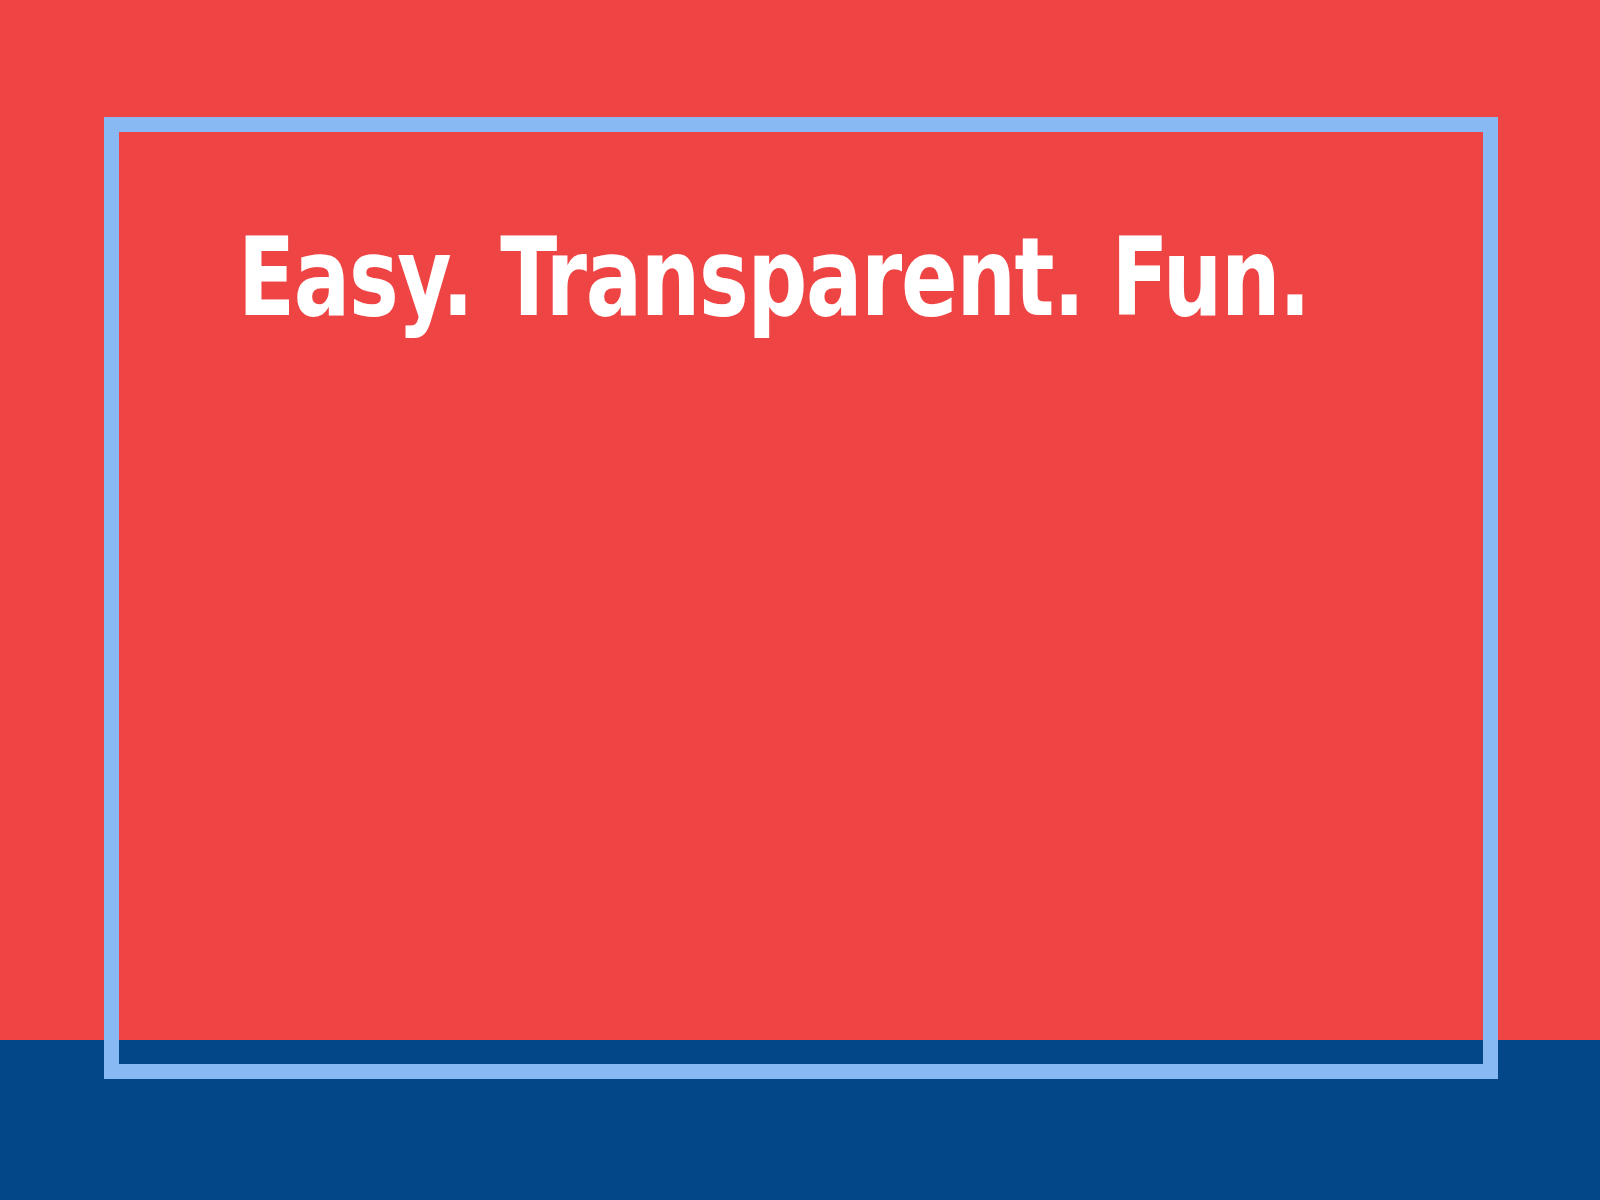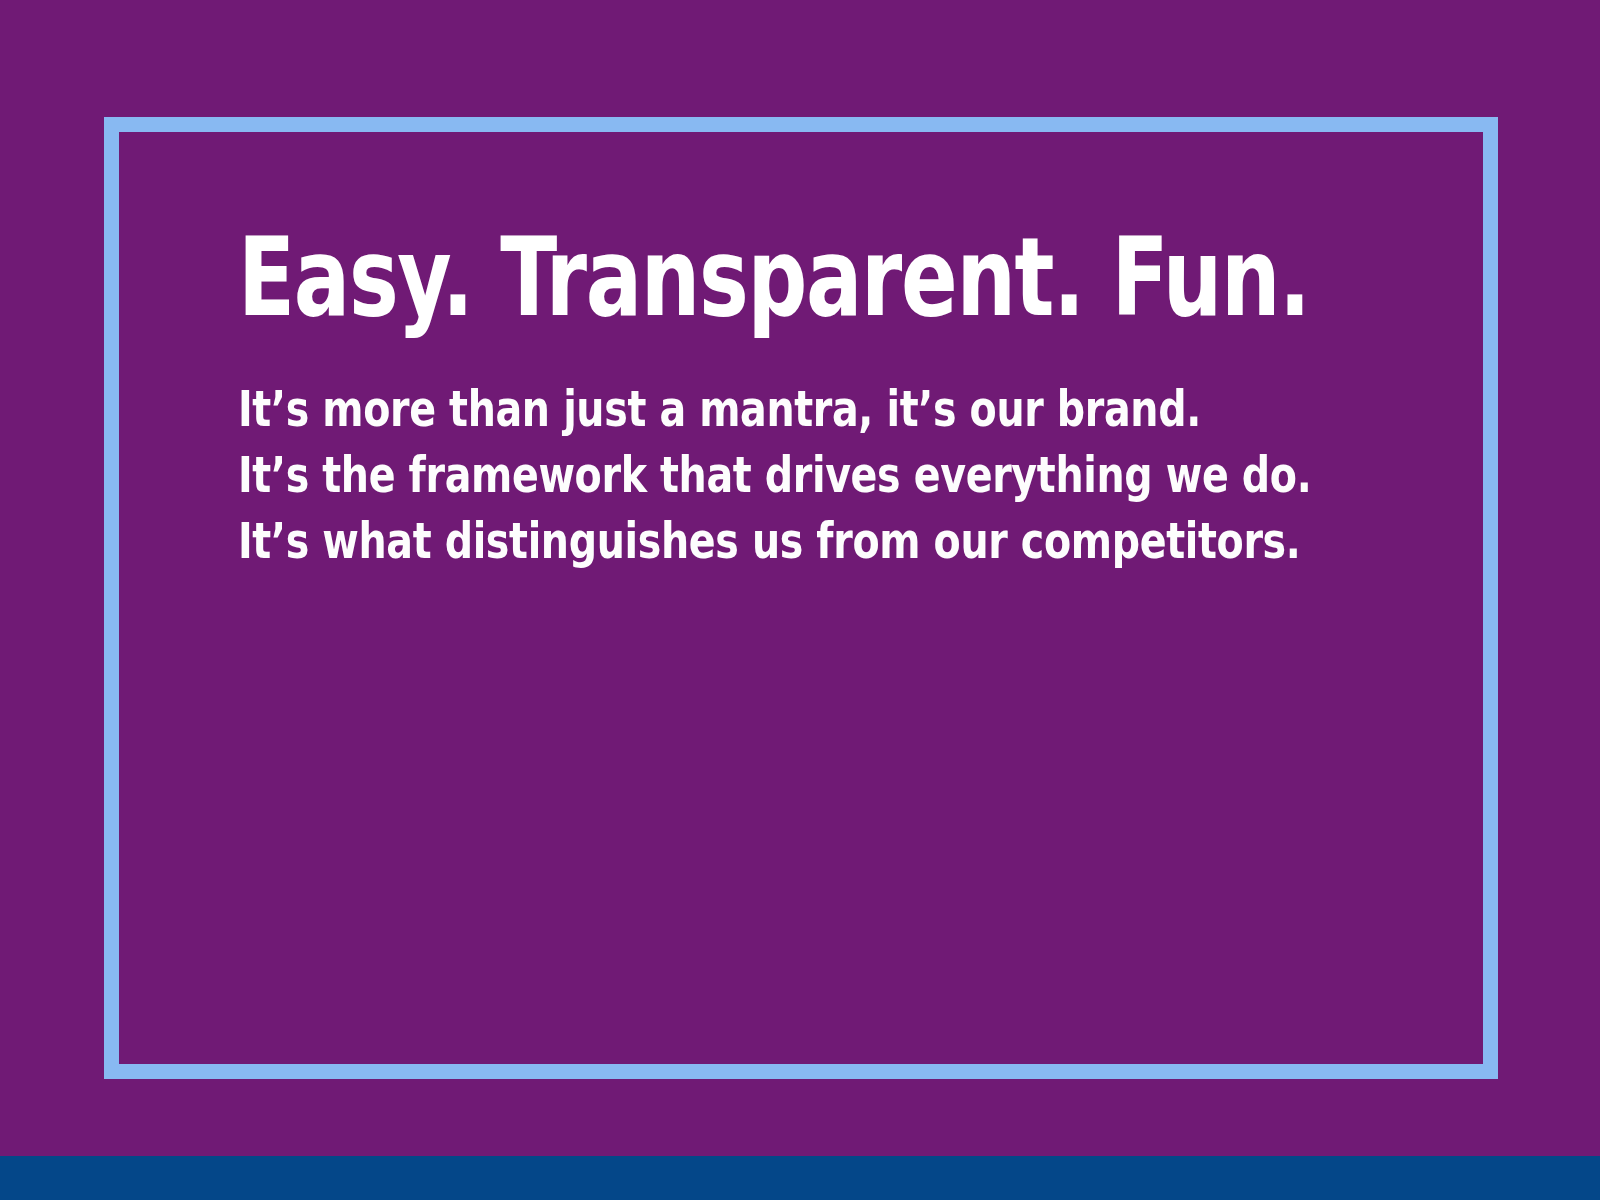--- a/index.html
+++ b/index.html
@@ -13,22 +13,22 @@
     overflow: hidden;
     background: #044789;
     font-family: "Liberation Sans", sans-serif;
     -webkit-font-smoothing: antialiased;
   }
 
   
   #slide {
     position: relative;
     width: 1600px;
-    height: 1156px;
-    background: #701a75;
+    height: 1040px;
+    background: #ef4444;
     box-sizing: border-box;
   }
 
   
   #frame {
     position: absolute;
     left: 104px;
     top: 117px;
     width: 1394px;
     height: 962px;
@@ -113,21 +113,16 @@
 <body>
 
 <div id="slide">
 
   <div id="frame"></div>
 
   <div id="content">
 
     <div class="headline">Easy. Transparent. Fun.</div>
 
-    <div class="intro">
-      <div class="intro-line">It’s more than just a mantra, it’s our brand.</div>
-      <div class="intro-line">It’s the framework that drives everything we do.</div>
-      <div class="intro-line">It’s what distinguishes us from our competitors.</div>
-    </div>
 
 
   </div>
 </div>
 
 </body></html>

